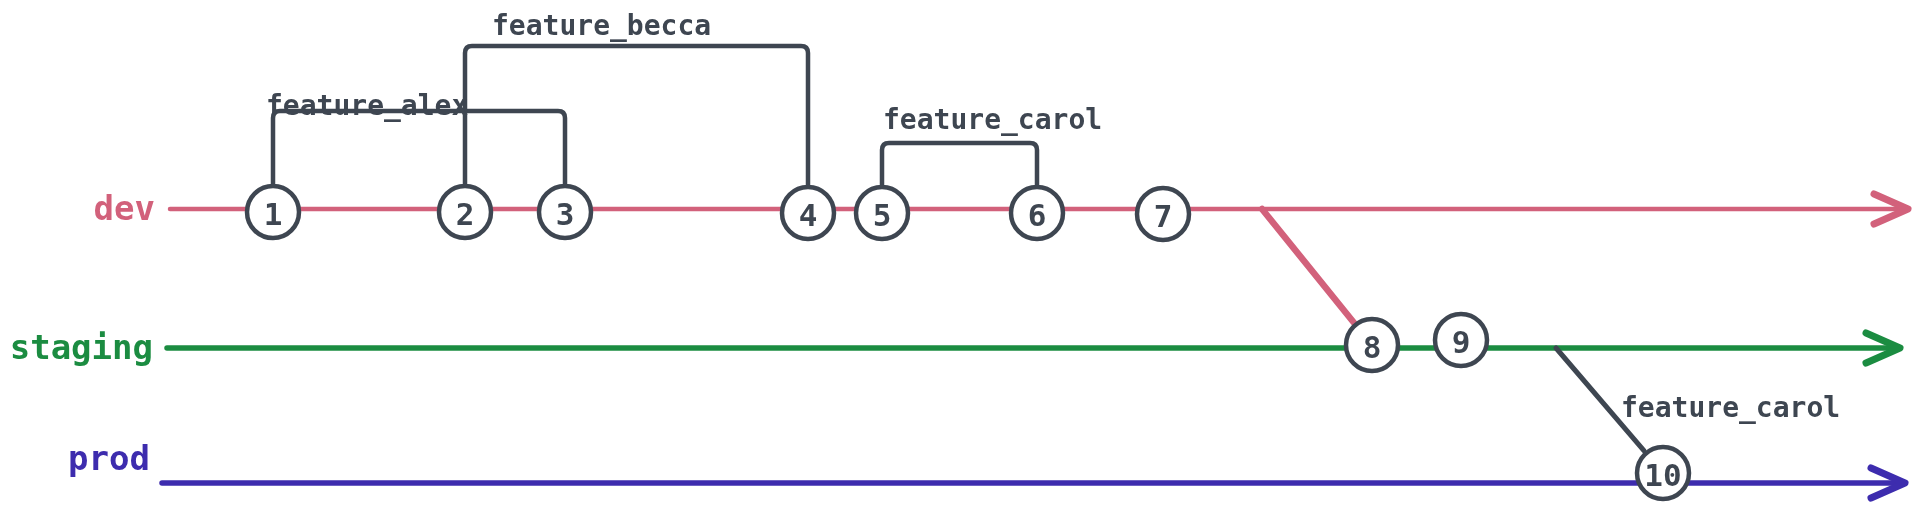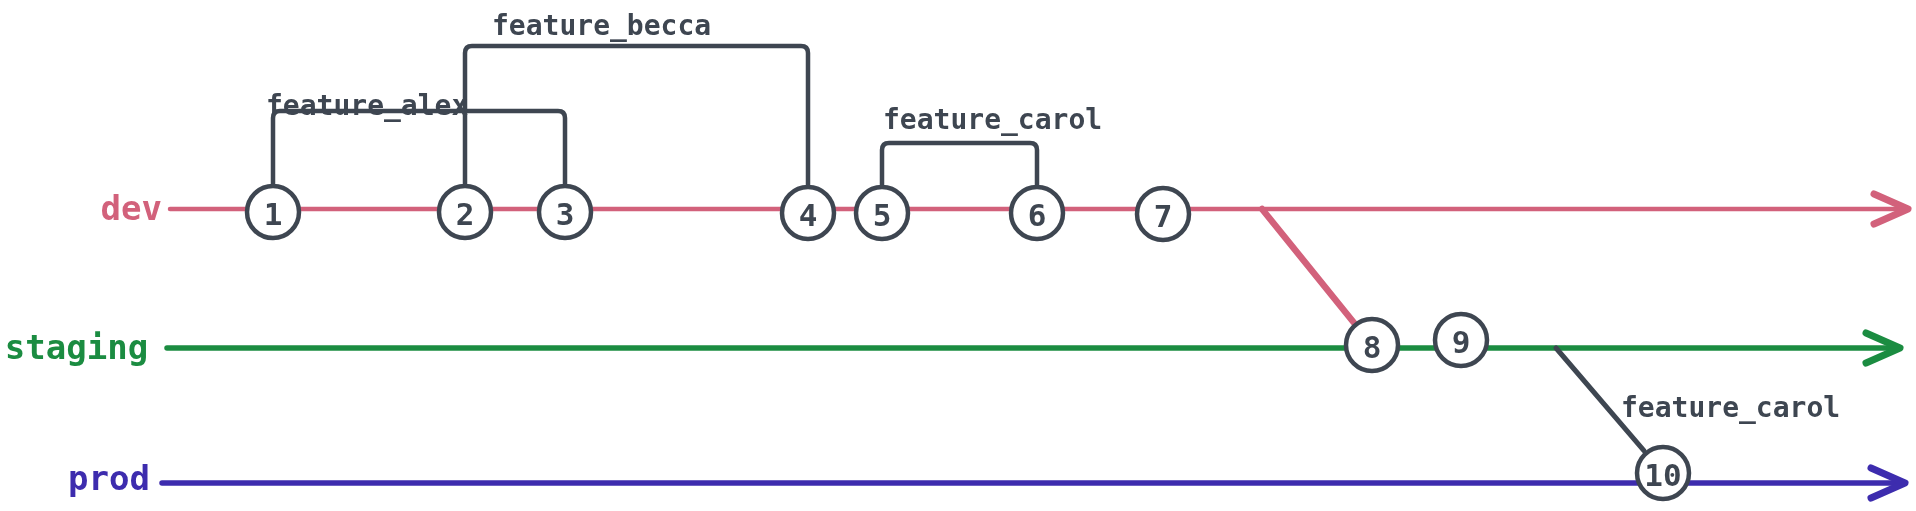--- a/index.html
+++ b/index.html
@@ -14,21 +14,21 @@
   .stage svg { position: absolute; left: 0; top: 0; }
   .branch-label {
     position: absolute;
     font-size: 34px;
     font-weight: bold;
     line-height: 37px;
     white-space: nowrap;
   }
   .lbl-dev     { left: 0; top: 190px; width: 155px; text-align: right; }
   .lbl-staging { left: 0; top: 329px; width: 153px; text-align: right; }
-  .lbl-prod    { left: 0; top: 460px; width: 150px; text-align: right; }
+  .lbl-prod    { left: 0; top: 440px; width: 150px; text-align: right; }
   .feature-label {
     position: absolute;
     font-size: 28px;
     font-weight: bold;
     line-height: 28px;
     white-space: nowrap;
   }
   .lbl-alex        { left: 266px; top: 80px; margin-top: 12px;  }
   .lbl-becca       { left: 492px; top: 12px;  }
   .lbl-carol       { left: 883px; top: 106px; }
@@ -65,21 +65,21 @@
       <circle cx="1163" cy="214" r="26" fill="#ffffff" stroke="#3e4651" stroke-width="4.5"></circle>
       <text x="1163" y="214" fill="#3e4651" text-anchor="middle" dominant-baseline="central" dy="2" font-size="31" font-weight="bold" font-family="&quot;DejaVu Sans Mono&quot;, &quot;Liberation Mono&quot;, monospace">7</text>
       <circle cx="1372" cy="345" r="26" fill="#ffffff" stroke="#3e4651" stroke-width="4.5"></circle>
       <text x="1372" y="345" fill="#3e4651" text-anchor="middle" dominant-baseline="central" dy="2" font-size="31" font-weight="bold" font-family="&quot;DejaVu Sans Mono&quot;, &quot;Liberation Mono&quot;, monospace">8</text>
       <circle cx="1461" cy="340" r="26" fill="#ffffff" stroke="#3e4651" stroke-width="4.5"></circle>
       <text x="1461" y="340" fill="#3e4651" text-anchor="middle" dominant-baseline="central" dy="2" font-size="31" font-weight="bold" font-family="&quot;DejaVu Sans Mono&quot;, &quot;Liberation Mono&quot;, monospace">9</text>
       <circle cx="1663" cy="473" r="26" fill="#ffffff" stroke="#3e4651" stroke-width="4.5"></circle>
       <text x="1663" y="473" fill="#3e4651" text-anchor="middle" dominant-baseline="central" dy="2" font-size="31" font-weight="bold" font-family="&quot;DejaVu Sans Mono&quot;, &quot;Liberation Mono&quot;, monospace">10</text>
     </svg>
 
-  <div class="branch-label lbl-dev" style="color: rgb(210, 97, 123); padding-left: 7px;">dev</div>
-  <div class="branch-label lbl-staging" style="color: rgb(27, 140, 65); text-align: center;">staging</div>
+  <div class="branch-label lbl-dev" style="color: rgb(210, 97, 123);">dev</div>
+  <div class="branch-label lbl-staging" style="color: rgb(27, 140, 65);">staging</div>
   <div class="branch-label lbl-prod" style="color: rgb(61, 44, 174);">prod</div>
 
   <div class="feature-label lbl-alex" style="color: rgb(62, 70, 81);">feature_alex</div>
   <div class="feature-label lbl-becca" style="color: rgb(62, 70, 81);">feature_becca</div>
   <div class="feature-label lbl-carol" style="color: rgb(62, 70, 81);">feature_carol</div>
   <div class="feature-label lbl-carol-merge" style="color: rgb(62, 70, 81);">feature_carol</div>
 </div>
 
 </body></html>

